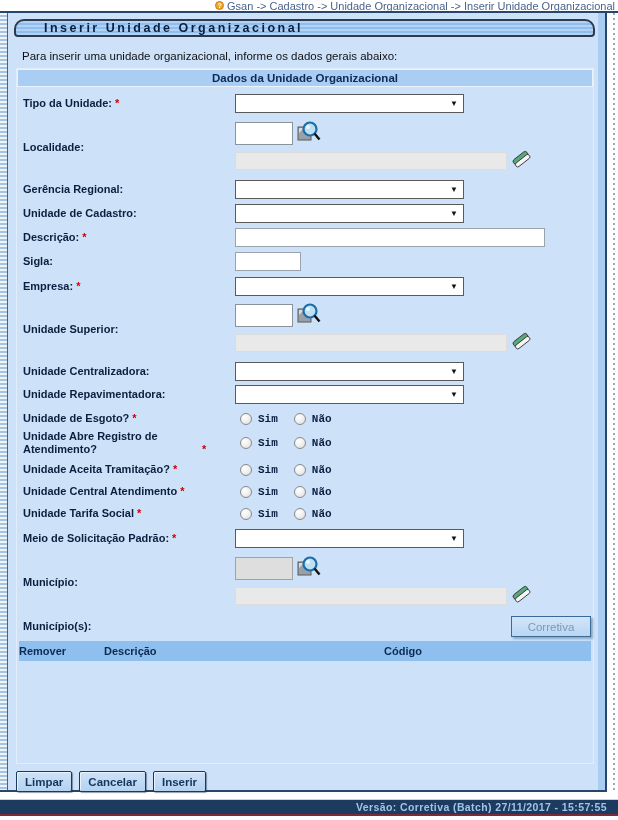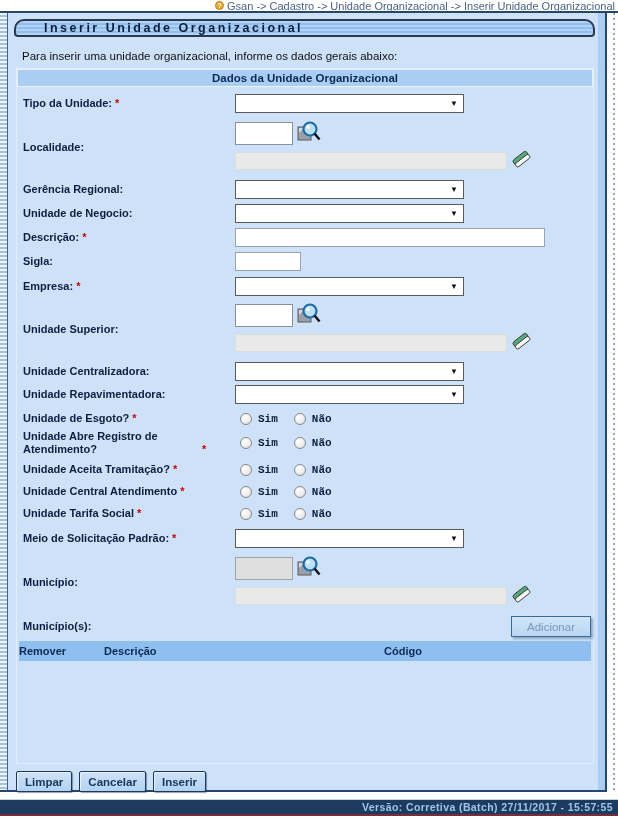--- a/index.html
+++ b/index.html
@@ -98,21 +98,21 @@
     box-shadow:inset 1px 1px 0 #e8f2fc, 1px 1px 1px rgba(20,40,70,0.45);
     font-family:"Liberation Sans",sans-serif; }
   .btn + .btn { margin-left:7px; }
   .btn-inserir { margin-left:auto; }
 
   
   .footer-bar { position:absolute; top:799px; left:0; width:618px; height:17px;
     background:#1d3b5e; border-top:1px solid #c9d4e2; border-bottom:2px solid #7c2a38;
     display:flex; align-items:center; justify-content:flex-end; }
   .footer-text { font-size:10.5px; font-weight:bold; color:#9ec5ec;
-    letter-spacing:0.4px; padding-right:5px; }
+    letter-spacing:0.4px; padding-right:11px; }
 </style>
 </head>
 <body>
 
 <svg width="0" height="0" style="position:absolute">
   <defs>
     <g id="magnifier">
       <rect x="1" y="7" width="13" height="13" fill="#9aa0a8" stroke="#5a5a5a" stroke-width="1"></rect>
       <polygon points="2,8 7,8 2,13" fill="#d8dce0"></polygon>
       <circle cx="13" cy="9" r="6.5" fill="#bfe0f2" stroke="#1c6ca8" stroke-width="2.2"></circle>
@@ -177,21 +177,21 @@
       <div class="row">
         <span class="lbl"><span>Gerência Regional:</span></span>
         <div class="ctl">
           <div class="sel">
               <span class="arrow">▼</span>
             </div>
         </div>
       </div>
 
       <div class="row">
-        <span class="lbl"><span>Unidade de Negocio:</span></span>
+        <span class="lbl"><span>Unidade de Cadastro:</span></span>
         <div class="ctl">
           <div class="sel">
               <span class="arrow">▼</span>
             </div>
         </div>
       </div>
 
       <div class="row">
         <span class="lbl"><span>Descrição:</span><span class="req">*</span></span>
         <div class="ctl">
@@ -323,21 +323,21 @@
             <div class="readonly-field"></div>
             <span class="icon-btn"><svg width="22" height="22" viewBox="0 0 22 22">
                   <use href="#eraser"></use>
                 </svg></span>
           </div>
         </div>
       </div>
 
       <div class="add-row">
         <span class="lbl"><span>Município(s):</span></span>
-        <button class="btn-adicionar">Adicionar</button>
+        <button class="btn-adicionar">Corretiva</button>
       </div>
 
       <div class="mtable">
         <div class="mtable-header">
           <span class="th th-remover">Remover</span>
           <span class="th th-descricao">Descrição</span>
           <span class="th th-codigo">Código</span>
         </div>
         <div class="mtable-body"></div>
       </div>

